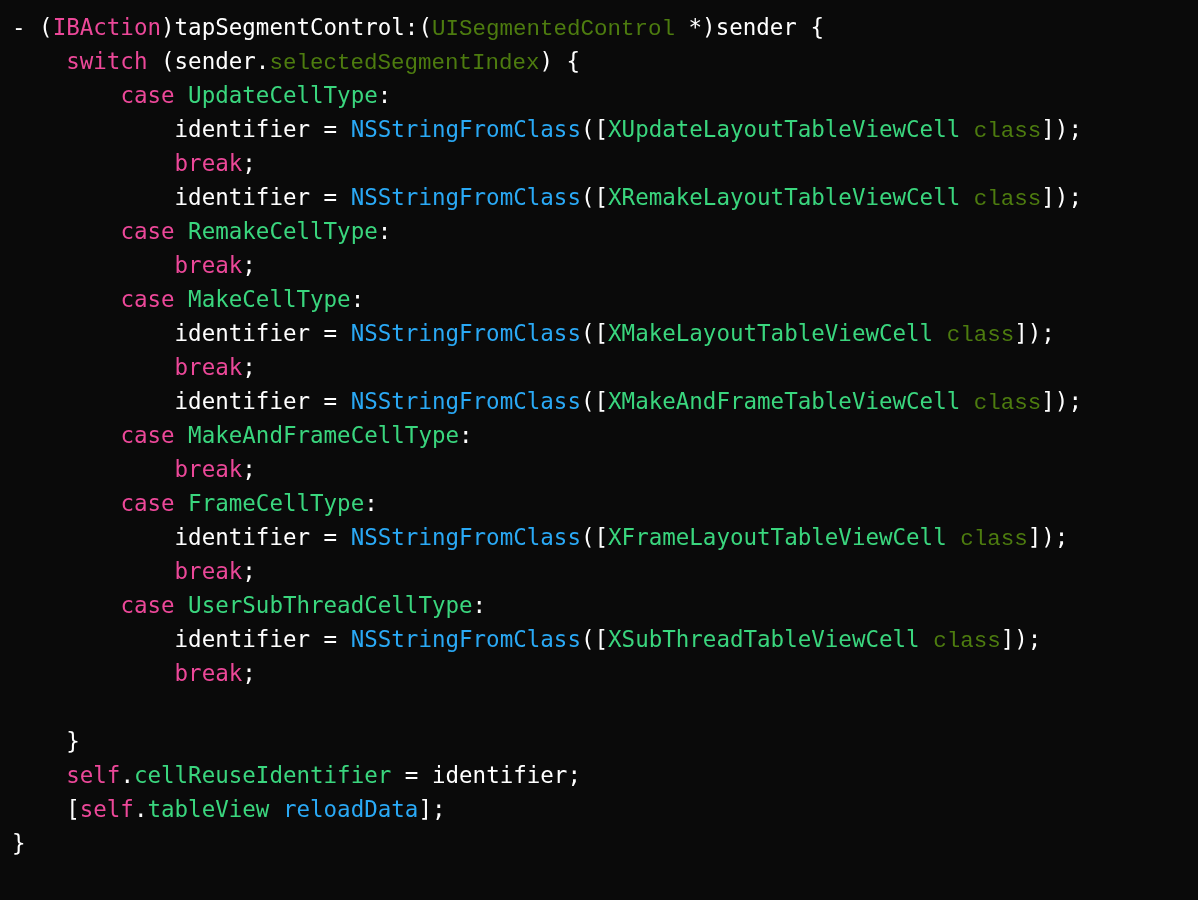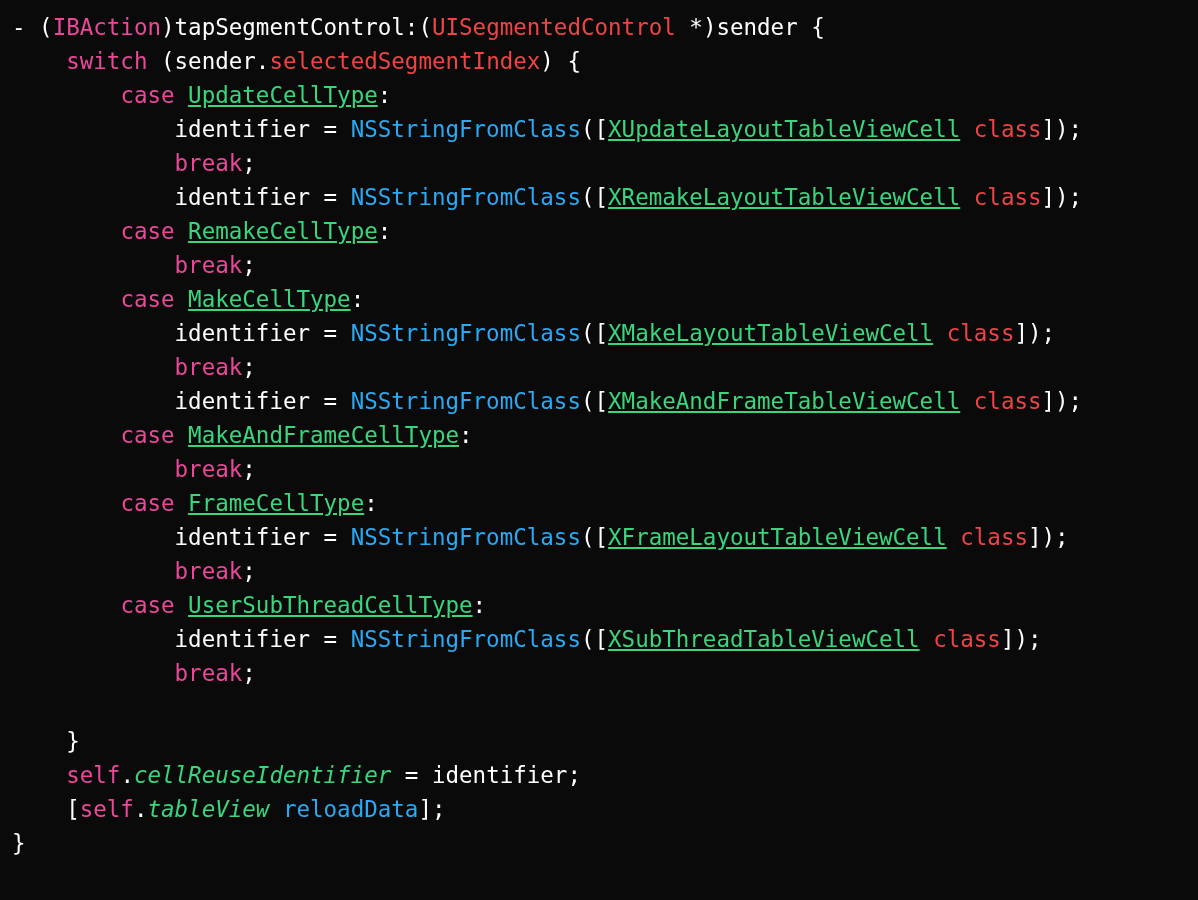--- a/index.html
+++ b/index.html
@@ -25,23 +25,23 @@
     line-height: 34px;
     font-size: 22.5px;
     white-space: pre;
     letter-spacing: 0px;
     padding-left: 12px;
     color: #ffffff;
   }
   .tok { white-space: pre; }
   .t-plain    { color: #ffffff; }
   .t-keyword  { color: #ec4899; }
-  .t-type     { color: #ef4444; }
-  .t-class    { color: #3ad67e; text-decoration: underline; }
-  .t-prop     { color: #3ad67e; font-style: italic; }
+  .t-type     { color: #4d7c0f; font-family: Liberation Mono, monospace; }
+  .t-class    { color: #3ad67e; }
+  .t-prop     { color: #3ad67e; }
   .t-func     { color: #2aa9f5; text-align: center; }
 </style>
 </head>
 <body>
 
 <div id="code-surface">
     <div class="code-line"><span class="tok t-plain">- (</span><span class="tok t-keyword">IBAction</span><span class="tok t-plain">)tapSegmentControl:(</span><span class="tok t-type">UISegmentedControl</span><span class="tok t-plain"> *)sender {</span></div>
     <div class="code-line"><span class="tok t-plain">    </span><span class="tok t-keyword">switch</span><span class="tok t-plain"> (sender.</span><span class="tok t-type">selectedSegmentIndex</span><span class="tok t-plain">) {</span></div>
     <div class="code-line"><span class="tok t-plain">        </span><span class="tok t-keyword">case</span><span class="tok t-plain"> </span><span class="tok t-class">UpdateCellType</span><span class="tok t-plain">:</span></div>
     <div class="code-line"><span class="tok t-plain">            identifier = </span><span class="tok t-func">NSStringFromClass</span><span class="tok t-plain">([</span><span class="tok t-class">XUpdateLayoutTableViewCell</span><span class="tok t-plain"> </span><span class="tok t-type">class</span><span class="tok t-plain">]);</span></div>

